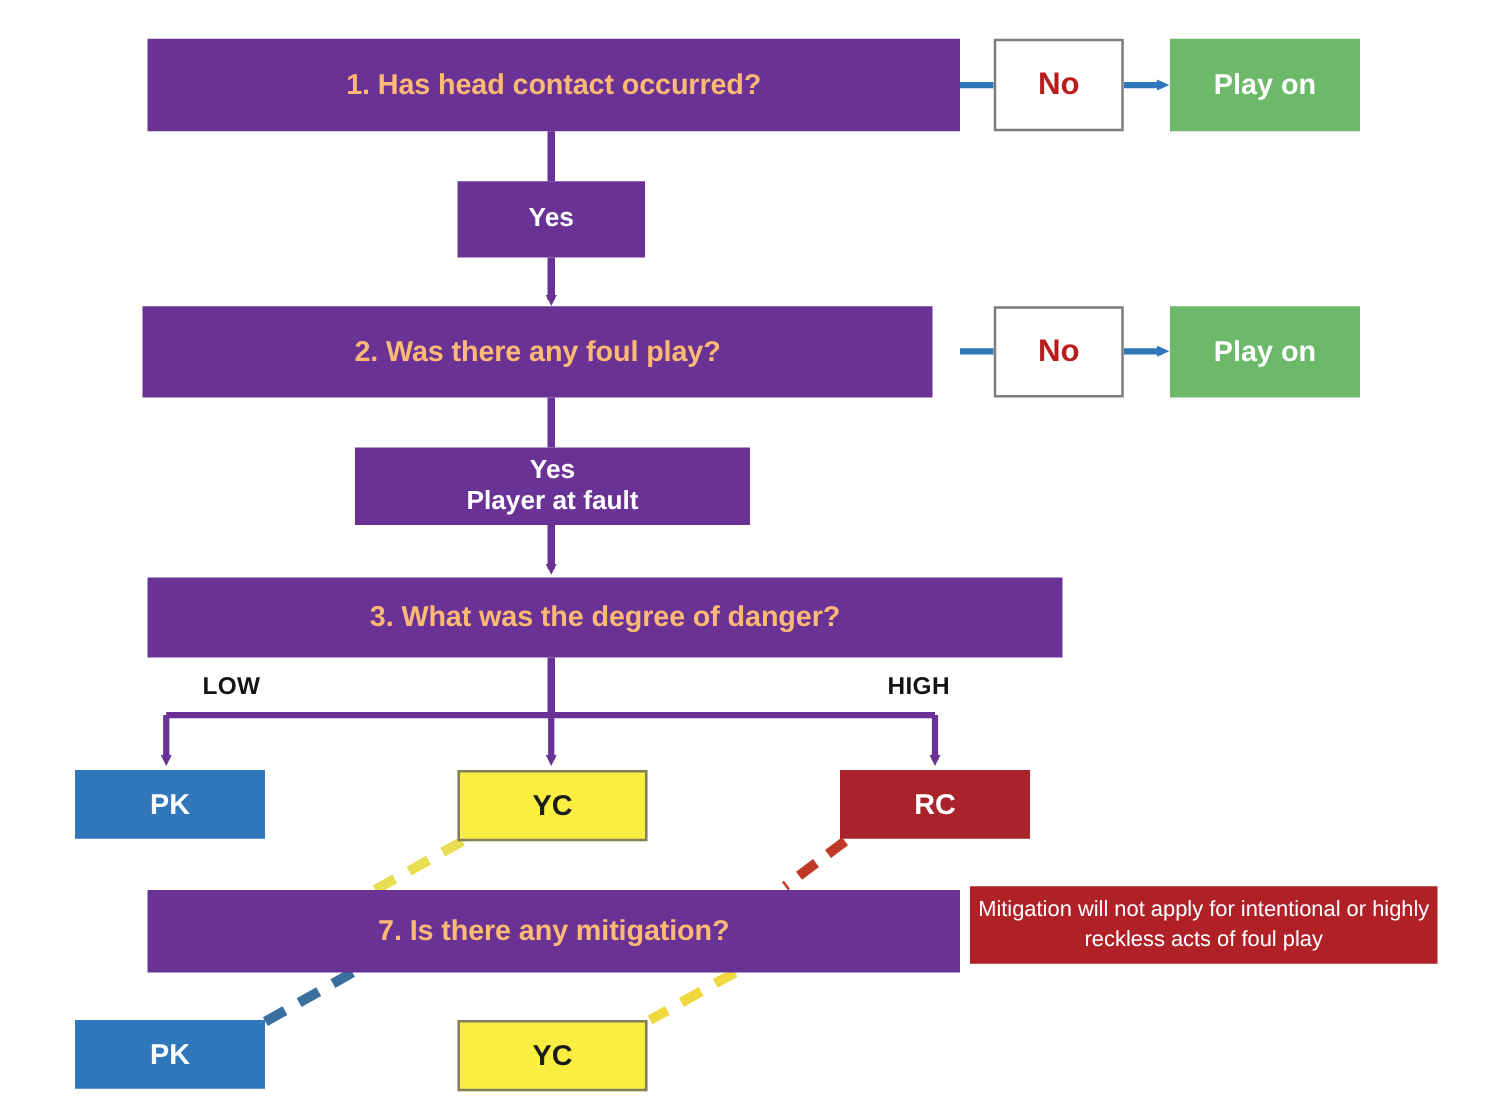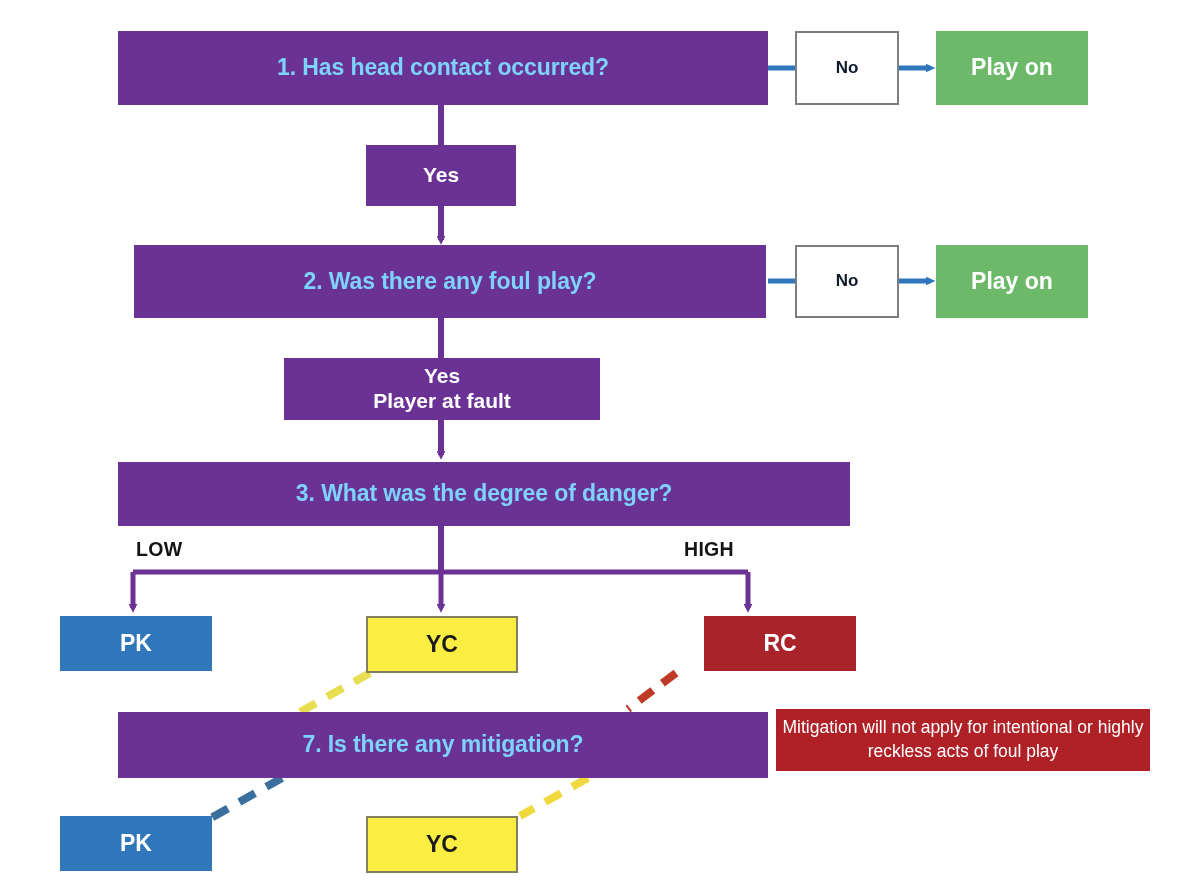--- a/index.html
+++ b/index.html
@@ -23,36 +23,36 @@
     display: flex;
     align-items: center;
     justify-content: center;
     text-align: center;
     font-weight: bold;
     line-height: 1.18;
     z-index: 3;
   }
   .q-box {
     background: #6b3296;
-    color: #7dd3fc;
+    color: #fdba74;
     font-size: 23px;
     letter-spacing: -0.1px;
     align-items: center;
   }
   .yes-box {
     background: #6b3296;
     color: #ffffff;
     font-size: 21px;
     text-align: right;
   }
   .no-box {
     background: #ffffff;
-    color: #0f172a;
+    color: #b91c1c;
     border: 2.5px solid #7d7d7d;
-    font-size: 17px;
+    font-size: 25px;
   }
   .play-box {
     background: #6cb96a;
     color: #ffffff;
     font-size: 23px;
     justify-content: center;
   }
   .pk-box {
     background: #2f76bb;
     color: #ffffff;
@@ -77,20 +77,21 @@
     line-height: 1.35;
     padding: 4px 4px;
   }
   .branch-label {
     position: absolute;
     color: #141414;
     font-size: 19.5px;
     font-weight: bold;
     z-index: 3;
     letter-spacing: 0.3px;
+    margin-left: 26px;
   }
   #edges {
     position: absolute;
     left: 0;
     top: 0;
     width: 1200px;
     height: 892px;
     z-index: 1;
   }
   .multiline {
@@ -155,21 +156,21 @@
   </div>
 
   <div class="node play-box" style="left:936px; top:31px; width:152px; height:74px;">
     <span>Play on</span>
   </div>
 
   <div class="node yes-box" style="left:366px; top:145px; width:150px; height:61px;">
     <span>Yes</span>
   </div>
 
-  <div class="node q-box" style="left:134px; top:245px; width:632px; height:73px;">
+  <div class="node q-box" style="left:114px; top:245px; width:632px; height:73px;">
     <span>2. Was there any foul play?</span>
   </div>
 
   <div class="node no-box" style="left:795px; top:245px; width:104px; height:73px;">
     <span>No</span>
   </div>
 
   <div class="node play-box" style="left:936px; top:245px; width:152px; height:73px;">
     <span>Play on</span>
   </div>
@@ -192,21 +193,21 @@
   </div>
 
   <div class="node pk-box" style="left:60px; top:616px; width:152px; height:55px;">
     <span>PK</span>
   </div>
 
   <div class="node yc-box" style="left:366px; top:616px; width:152px; height:57px;">
     <span>YC</span>
   </div>
 
-  <div class="node rc-box" style="left:704px; top:616px; width:152px; height:55px;">
+  <div class="node rc-box" style="left:672px; top:616px; width:152px; height:55px;">
     <span>RC</span>
   </div>
 
   <div class="node q-box" style="left:118px; top:712px; width:650px; height:66px;">
     <span>7. Is there any mitigation?</span>
   </div>
 
   <div class="node note-box" style="left:776px; top:709px; width:374px; height:62px;">
     <span>Mitigation will not apply for intentional or highly reckless acts of foul play</span>
   </div>

